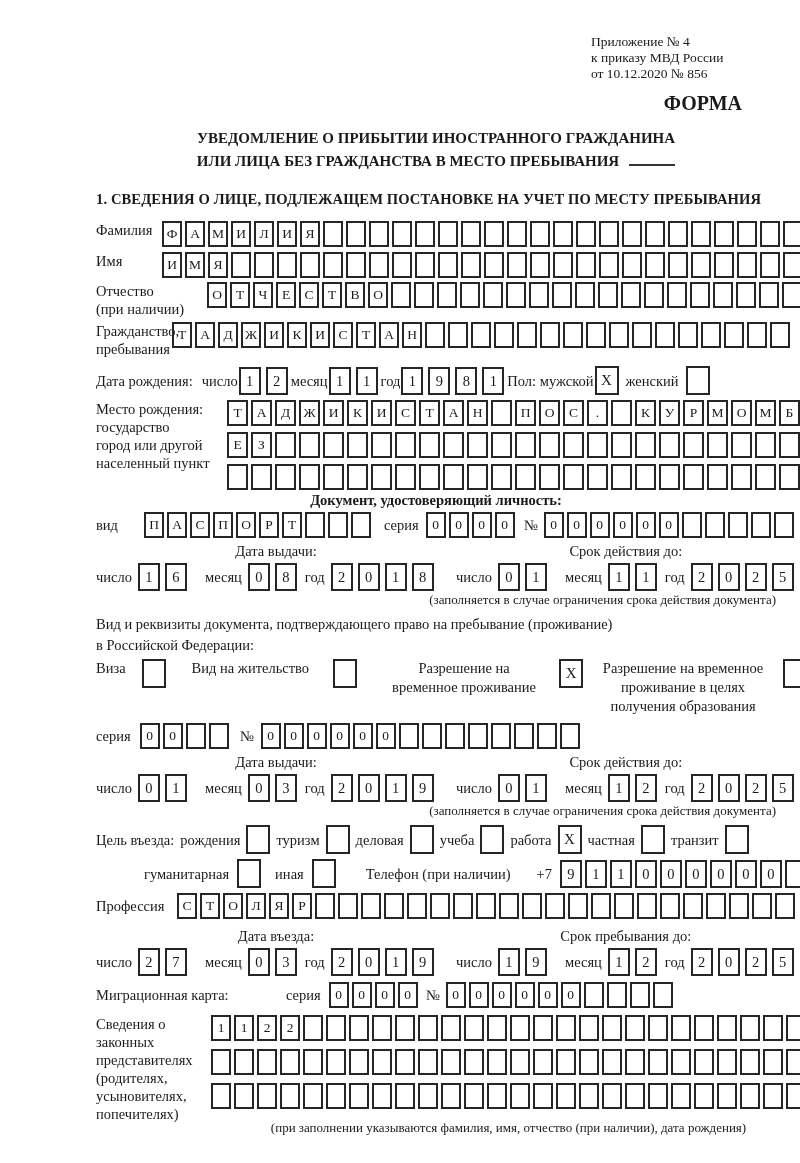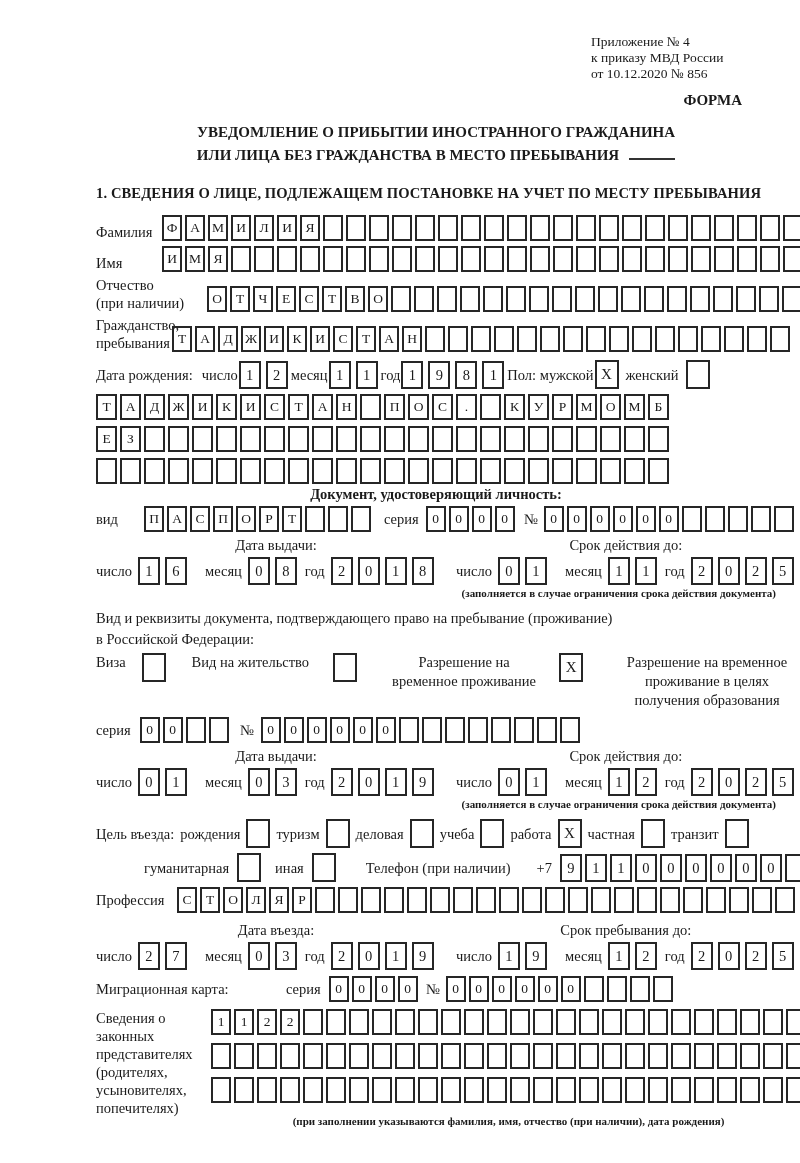--- a/index.html
+++ b/index.html
@@ -3,39 +3,39 @@
 <meta charset="utf-8">
 <style>
   html,body{margin:0;padding:0;background:#ffffff;}
   body{width:800px;height:1163px;overflow:hidden;color:#1a1a1a;
        font-family:"Liberation Serif","DejaVu Serif",serif;}
   .page{box-sizing:border-box;width:800px;height:1163px;padding:34px 24px 0 96px;}
 
   
   .hdr{margin-left:auto;width:185px;font-size:13.5px;line-height:16px;}
   .hdr-sub{margin-top:4px;}
-  .forma{margin-top:10px;text-align:right;padding-right:34px;font-weight:bold;font-size:15px;}
+  .forma{margin-top:10px;text-align:right;padding-right:34px;font-weight:bold;font-size:20px;}
 
   
   .title{margin-top:12px;text-align:center;font-weight:bold;font-size:15px;line-height:23px;}
   .blank-line{display:inline-block;width:46px;border-bottom:2px solid #333;margin-left:10px;}
   .sec{margin-top:18px;font-weight:bold;font-size:14.6px;letter-spacing:.1px;}
 
   
-  .frow{display:flex;align-items:flex-end;}
+  .frow{display:flex;align-items:flex-start;}
   .lbl{font-size:14.5px;line-height:18px;flex:none;}
   .lbl2{display:block;}
   .cells{display:inline-flex;gap:3px;flex:none;}
   .cell{flex:none;width:16px;height:22px;border:2px solid #262626;text-align:center;
         font-size:13.5px;line-height:22px;font-family:"Liberation Serif",serif;}
   .mcells .cell{width:17px;}
   .dcells .cell{width:18px;height:24px;line-height:24px;font-size:14.5px;margin-right:2px;}
   .cbox{flex:none;display:inline-block;width:20px;height:25px;border:2px solid #262626;
         text-align:center;font-size:15px;line-height:25px;}
-  .note{font-size:11px;text-align:right;line-height:17px;font-weight:bold;}
+  .note{font-size:13px;text-align:right;line-height:17px;}
 
   
   .dpair{display:flex;margin-top:4px;}
   .dcol-l{width:360px;flex:none;}
   .dcol-r{flex:1;}
   .dhead{text-align:center;font-size:14.5px;line-height:19px;}
   .dgrp{display:flex;align-items:center;gap:6px;margin-top:2px;}
 
   
   .blk{display:flex;align-items:flex-start;}
@@ -224,20 +224,26 @@
         <span class="cell">8</span>
         <span class="cell">1</span>
       </span>
     <span class="lbl">Пол: мужской</span>
     <span class="cbox">X</span>
     <span class="lbl" style="margin-left:6px">женский</span>
     <span class="cbox" style="margin-left:6px"></span>
   </div>
 
   <div class="blk" style="margin-top:5px">
+    <span class="blk-lbls lbl" style="width:131px">
+      <span class="lbl2">Место рождения:</span>
+      <span class="lbl2">государство</span>
+      <span class="lbl2">город или другой</span>
+      <span class="lbl2">населенный пункт</span>
+    </span>
     <span class="blk-rows">
       <span class="cells mcells">
           <span class="cell">Т</span>
           <span class="cell">А</span>
           <span class="cell">Д</span>
           <span class="cell">Ж</span>
           <span class="cell">И</span>
           <span class="cell">К</span>
           <span class="cell">И</span>
           <span class="cell">С</span>
@@ -403,21 +409,21 @@
   <div class="lbl" style="margin-top:6px;line-height:21px">Вид и реквизиты документа, подтверждающего право на пребывание (проживание)</div>
   <div class="lbl" style="line-height:21px">в Российской Федерации:</div>
 
   <div class="optrow" style="margin-top:3px">
     <span class="lbl">Виза</span>
     <span class="cbox"></span>
     <span class="lbl" style="margin-left:10px">Вид на жительство</span>
     <span class="cbox" style="margin-left:8px"></span>
     <span class="lbl opt-center" style="width:158px;margin-left:12px">Разрешение на временное проживание</span>
     <span class="cbox">X</span>
-    <span class="lbl opt-center" style="width:168px;margin-left:24px">Разрешение на временное проживание в целях получения образования</span>
+    <span class="lbl opt-center" style="width:168px;margin-left:0">Разрешение на временное проживание в целях получения образования</span>
     <span class="cbox"></span>
   </div>
 
   <div class="frow" style="margin-top:7px;align-items:center">
     <span class="lbl" style="margin-right:9px">серия</span>
     <span class="cells">
         <span class="cell">0</span>
         <span class="cell">0</span>
         <span class="cell"></span>
         <span class="cell"></span>

